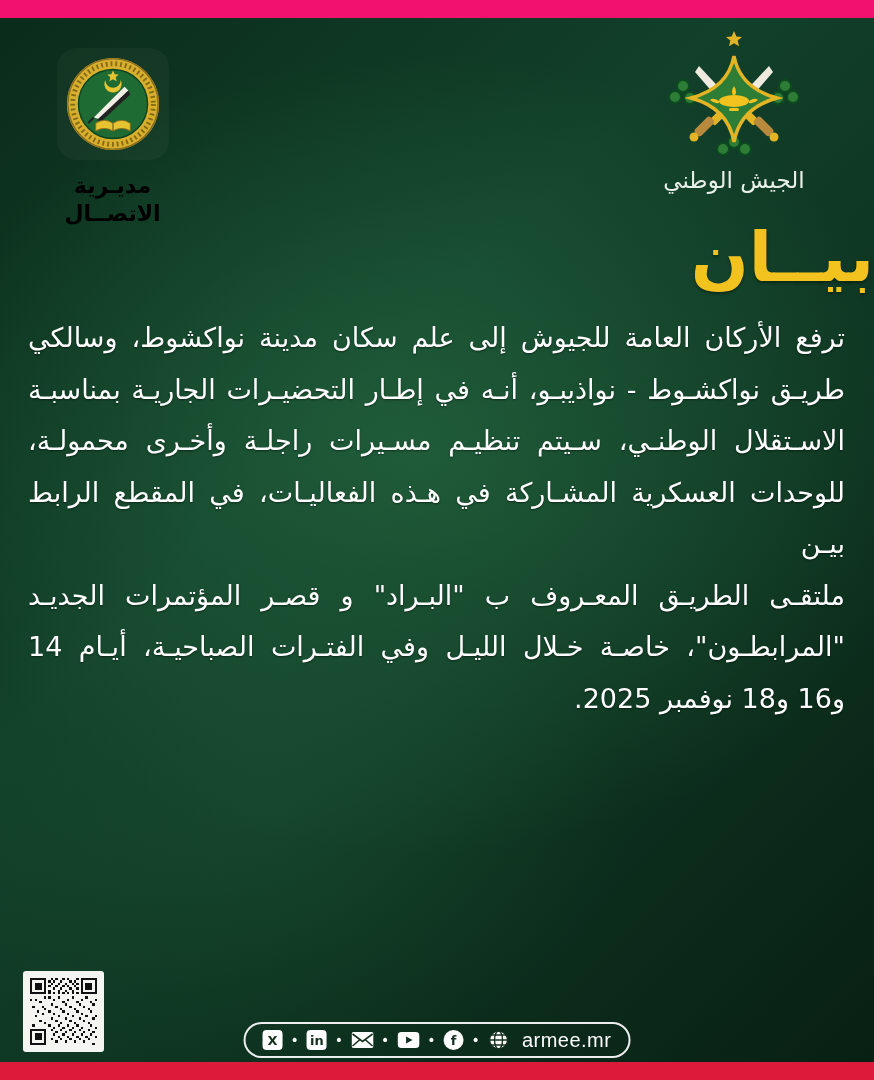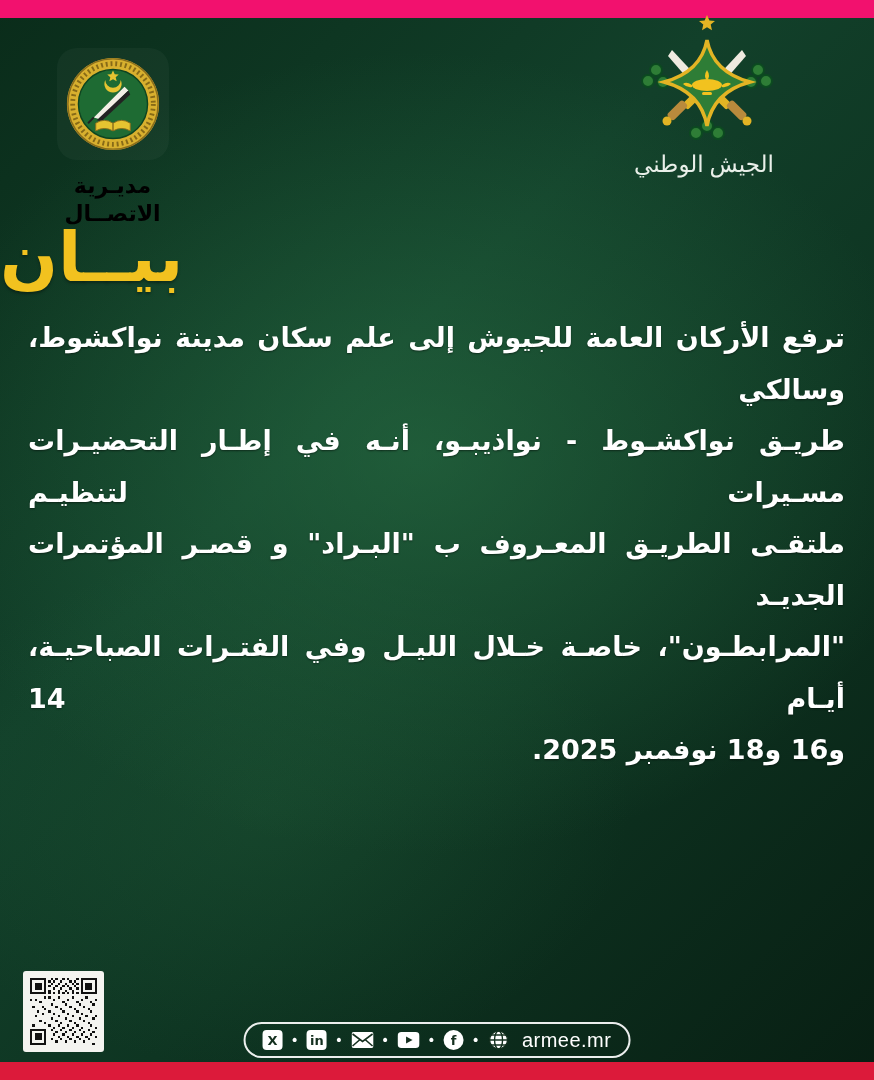--- a/index.html
+++ b/index.html
@@ -17,31 +17,31 @@
   .edge-bar{ position:absolute; left:0; width:874px; }
   .edge-bar.top{ top:0; height:18px; background:#f2116e; }
   .edge-bar.bottom{ bottom:0; height:18px; background:#dc1a3a; }
 
   
   .seal-block{ position:absolute; left:30px; top:48px; width:165px; text-align:center; }
   .seal-plate{ width:112px; height:112px; margin:0 auto; border-radius:20px;
                background:rgba(255,255,255,.035); display:flex; align-items:center; justify-content:center; }
   .seal-caption{ margin-top:12px; color:#000000; font-size:22px; line-height:28px; font-weight:700; direction:rtl; }
 
-  .emblem-block{ position:absolute; right:40px; top:14px; width:200px; text-align:left;font-family:Liberation Serif, serif; }
+  .emblem-block{ position:absolute; right:40px; top:30px; width:200px; text-align:center; }
   .emblem-caption{ margin-top:6px; color:#e9efe9; font-size:23px; line-height:29px; font-weight:500; direction:rtl; }
 
   
-  .page-title{ position:absolute; top:218px; left:0; width:874px; text-align:left;
+  .page-title{ position:absolute; top:218px; left:0; width:874px; text-align:right;
                color:#f2c21f; font-size:68px; font-weight:700; direction:rtl; letter-spacing:1px;
                text-shadow:0 2px 3px rgba(0,0,0,.35); }
 
   
   .body-text{ position:absolute; top:312px; right:29px; left:28px; direction:rtl; color:#ffffff; }
-  .body-line{ font-size:27px; font-weight:700; line-height:51.5px;
+  .body-line{ font-size:27px; font-weight:400; line-height:51.5px;
               text-align:justify; text-align-last:justify;
               text-shadow:0 1px 2px rgba(0,0,0,.45); white-space:nowrap0; }
   .body-line.para-end{ text-align-last:right; }
 
   
   .qr-tile{ position:absolute; left:23px; top:971px; width:81px; height:81px;
             background:#f4f4f0; border-radius:3px; padding:7px; }
   .qr-tile svg{ width:100%; height:100%; display:block; }
 
   .social-pill{ position:absolute; left:50%; transform:translateX(-50%); top:1022px; height:36px;
@@ -128,21 +128,23 @@
   </svg>
   <div class="emblem-caption">
     <div>الجيش الوطني</div>
   </div>
 </div>
 
 <div class="page-title">بيــان</div>
 
 <div class="body-text">
   <div class="body-line">ترفع الأركان العامة للجيوش إلى علم سكان مدينة نواكشوط، وسالكي</div>
-  <div class="body-line">طريـق نواكشـوط - نواذيبـو، أنـه في إطـار التحضيـرات مسـيرات لتنظيـم</div>
+  <div class="body-line">طريـق نواكشـوط - نواذيبـو، أنـه في إطـار التحضيـرات الجاريـة بمناسبـة</div>
+  <div class="body-line">الاسـتقلال الوطنـي، سـيتم تنظيـم مسـيرات راجلـة وأخـرى محمولـة،</div>
+  <div class="body-line">للوحدات العسكرية المشـاركة في هـذه الفعاليـات، في المقطع الرابط بيـن</div>
   <div class="body-line">ملتقـى الطريـق المعـروف ب "البـراد" و قصـر المؤتمرات الجديـد</div>
   <div class="body-line">"المرابطـون"، خاصـة خـلال الليـل وفي الفتـرات الصباحيـة، أيـام 14</div>
   <div class="body-line para-end">و16 و18 نوفمبر 2025.</div>
 
 </div>
 
 <div class="qr-tile">
   <svg viewBox="0 0 29 29" shape-rendering="crispEdges">
     <path fill="#111" d="M0 0h7v7H0z M22 0h7v7h-7z M0 22h7v7H0z"></path>
     <path fill="#f4f4f0" d="M1 1h5v5H1z M23 1h5v5h-5z M1 23h5v5H1z"></path>

